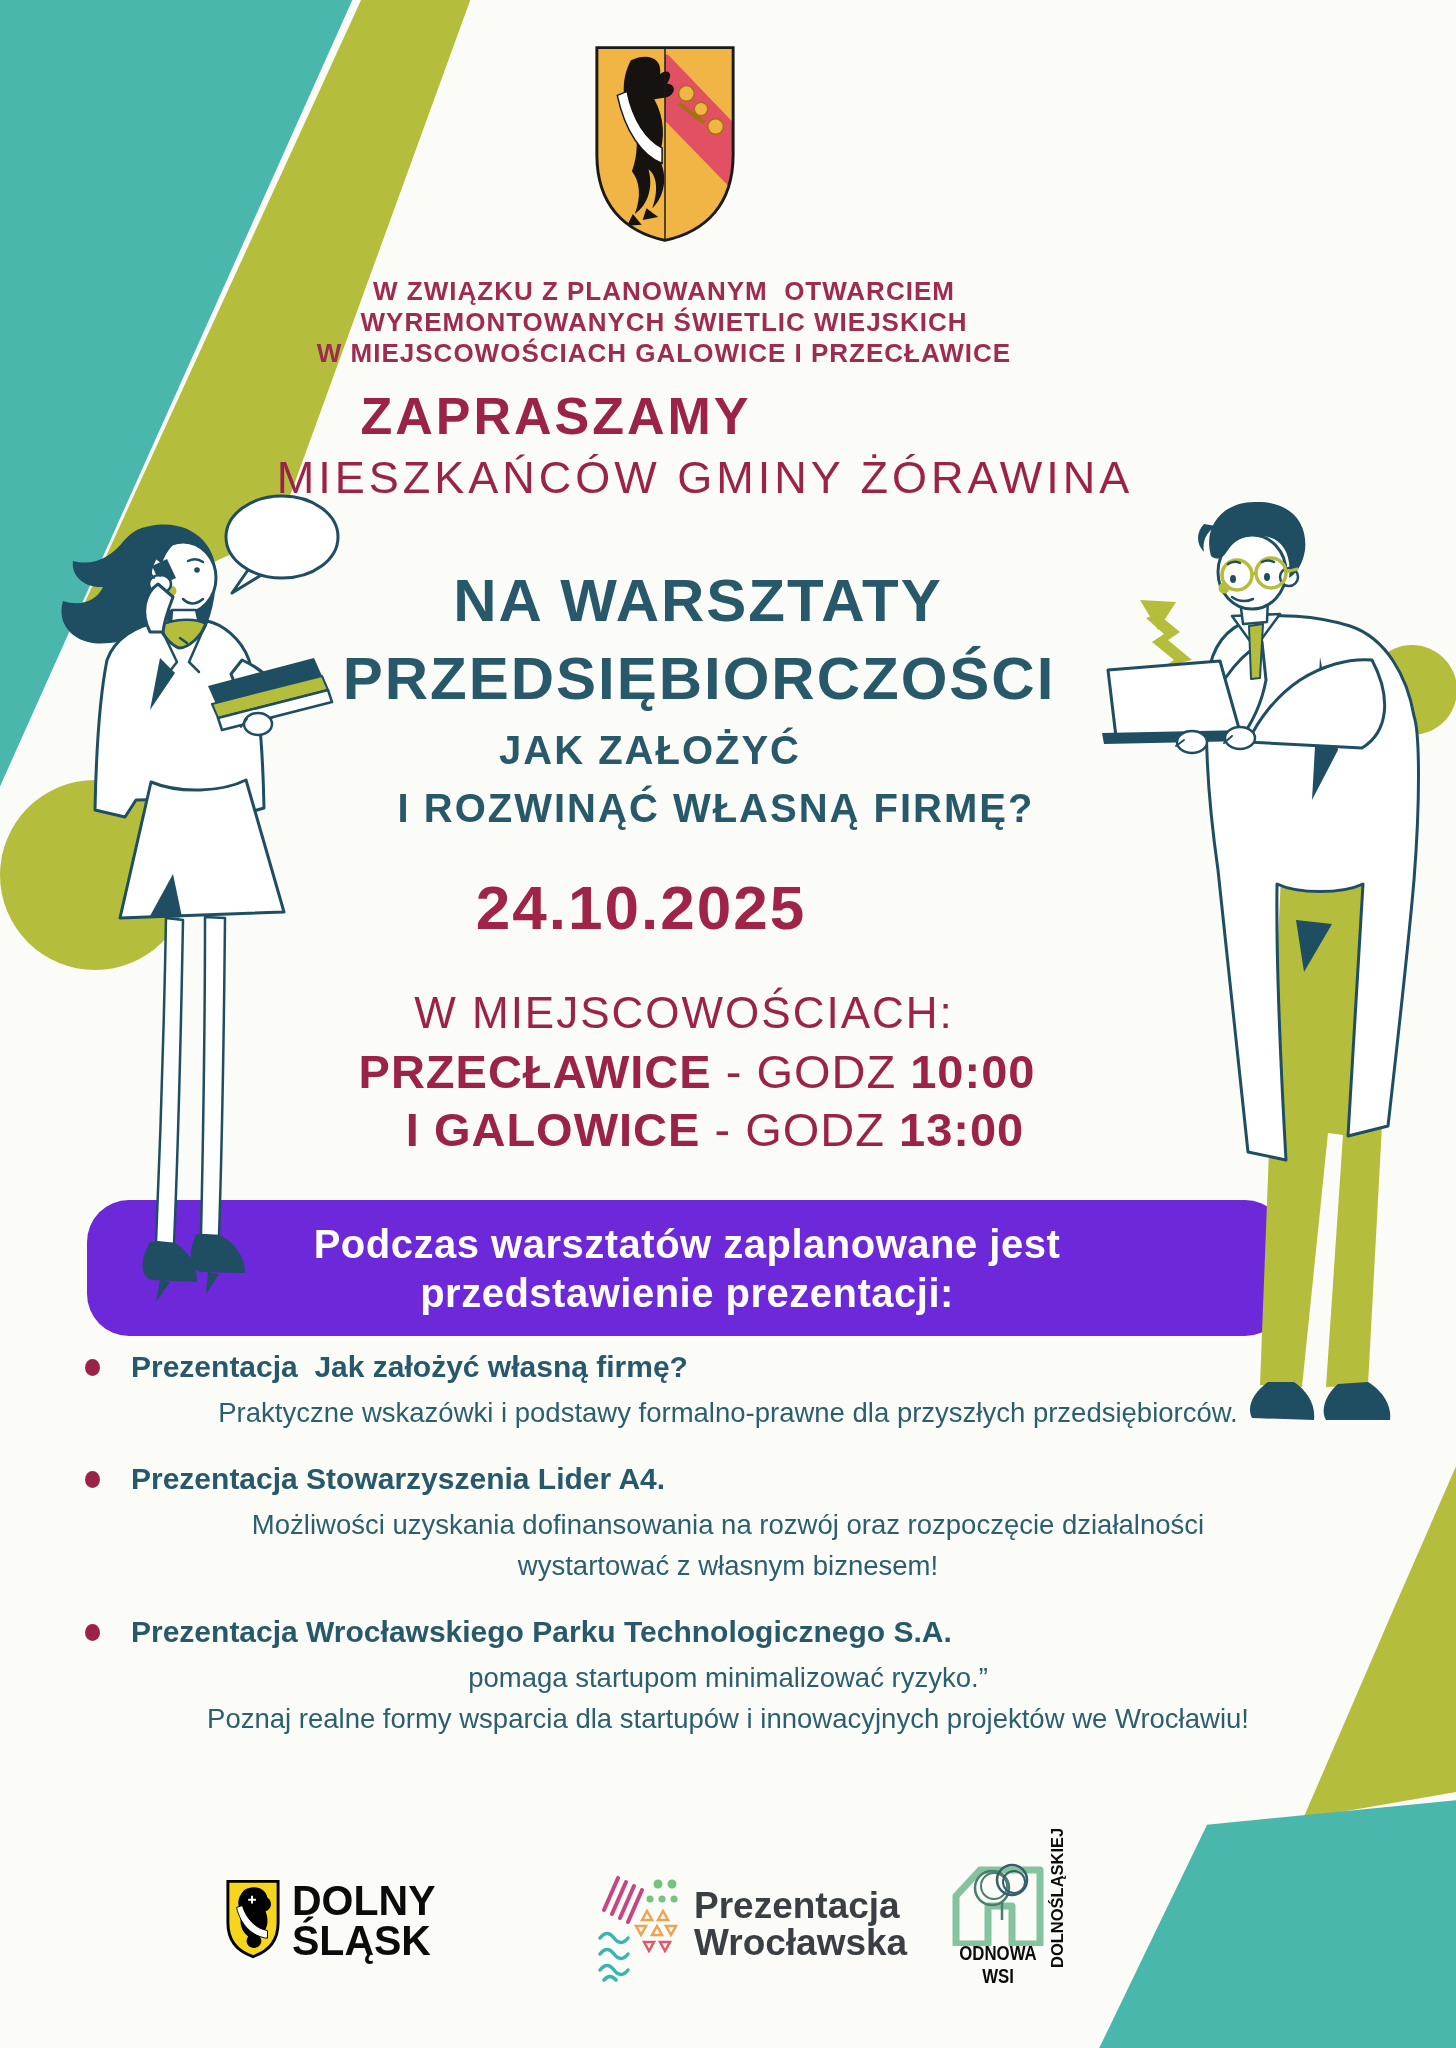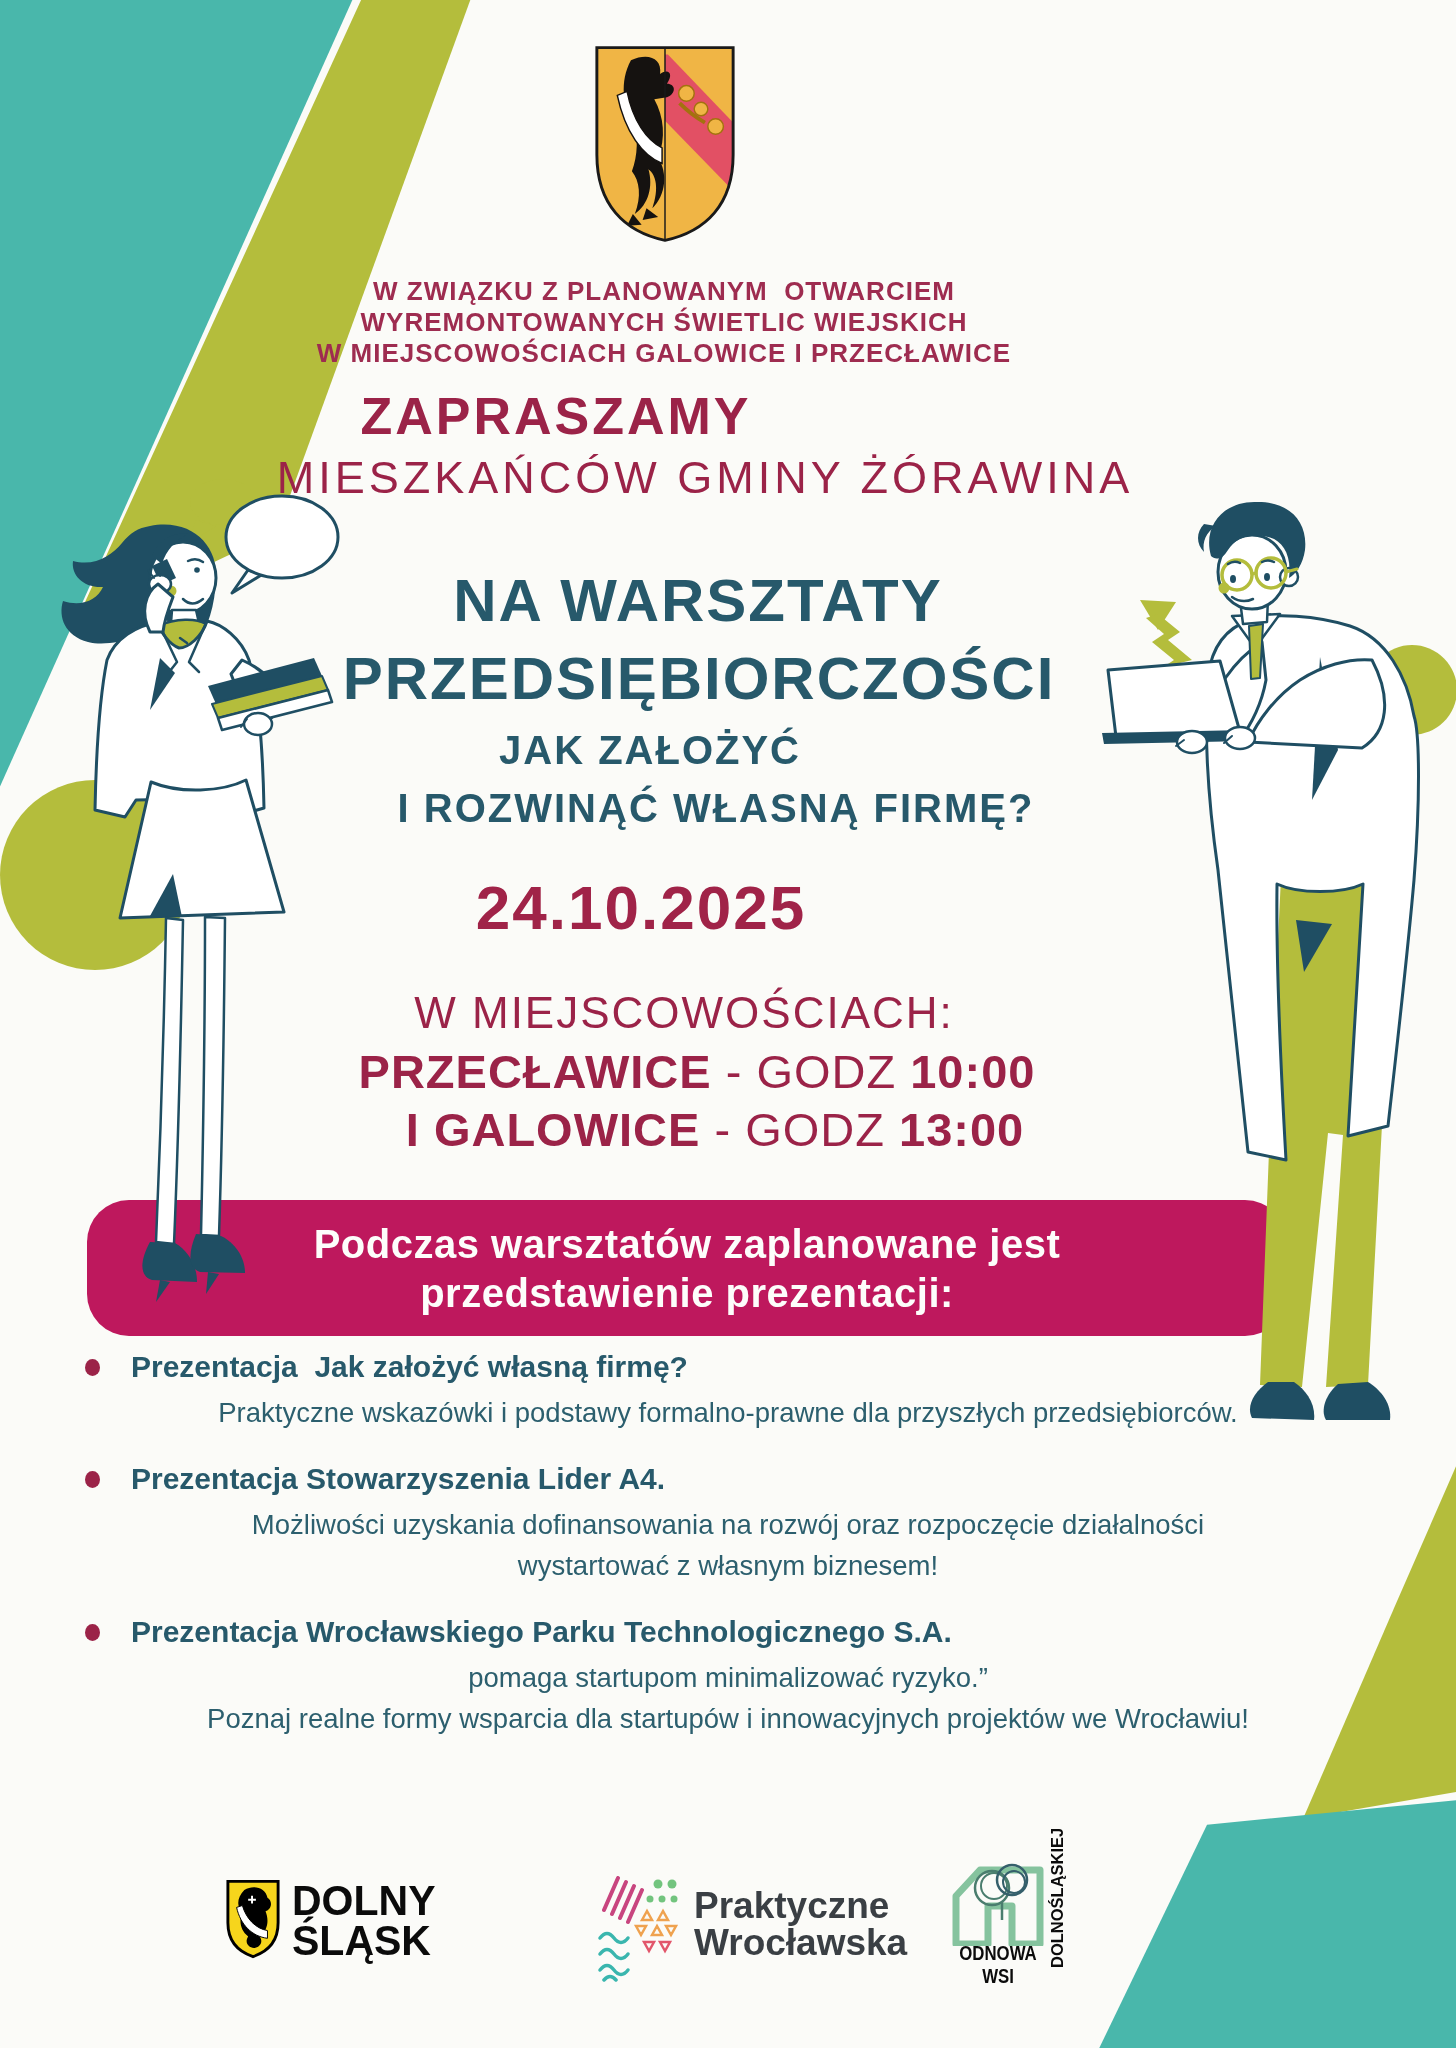--- a/index.html
+++ b/index.html
@@ -27,21 +27,21 @@
   .jak{top:728px;color:#27596b;font-size:40px;font-weight:700;letter-spacing:2px;transform:translateX(-78px);}
   .rozwinac{top:786px;color:#27596b;font-size:40px;font-weight:700;letter-spacing:2px;transform:translateX(-12px);}
   .data-line{top:872px;color:#a02348;font-size:62px;font-weight:700;letter-spacing:2px;transform:translateX(-87px);}
   .miejsc{top:988px;color:#9b2348;font-size:44px;font-weight:400;letter-spacing:2px;transform:translateX(-44px);}
   .sched{color:#9b2348;font-size:47px;font-weight:400;letter-spacing:1px;}
   .sched b{font-weight:700;}
   .sched1{top:1044px;transform:translateX(-31px);}
   .sched2{top:1102px;transform:translateX(-13px);}
 
   .banner{
-    left:87px;top:1200px;width:1200px;height:136px;background:#be185d;border-radius:42px;
+    left:87px;top:1200px;width:1200px;height:136px;background:#6d28d9;border-radius:42px;
     color:#fdfdfb;font-size:40px;font-weight:700;text-align:center;line-height:49px;
     padding-top:20px;box-sizing:border-box;z-index:4;letter-spacing:0.5px;
   }
 
   .bullets{left:85px;top:1348px;width:1260px;z-index:5;}
   .bullet-item{position:relative;padding-left:26px;margin-bottom:27px;}
   .bullet-dot{position:absolute;left:0;top:11px;width:15px;height:17px;border-radius:50%;background:#9b2348;}
   .bullet-title{color:#27596b;font-size:30px;font-weight:700;line-height:38px;margin-bottom:6px;margin-left:20px;}
   .bullet-line{color:#2c5f6e;font-size:27.5px;font-weight:400;line-height:41px;text-align:center;}
 
@@ -239,21 +239,21 @@
     <path d="M46,44 l5,-9 l5,9 Z M62,44 l5,-9 l5,9 Z" stroke="#efa24f" stroke-width="2.5"></path>
     <path d="M40,50 l5,9 l5,-9 Z M56,59 l5,-9 l5,9 Z M70,50 l5,9 l5,-9 Z" stroke="#efa24f" stroke-width="2.5"></path>
     <path d="M48,66 l5,9 l5,-9 Z M64,66 l5,9 l5,-9 Z" stroke="#e2566b" stroke-width="2.5"></path>
     <path d="M4,62 q7,-9 14,0 q7,9 14,0" stroke="#3ab6ae" stroke-width="3.5"></path>
     <path d="M4,78 q7,-9 14,0 q7,9 14,0" stroke="#3ab6ae" stroke-width="3.5"></path>
     <path d="M4,94 q7,-9 14,0 q7,9 14,0" stroke="#3ab6ae" stroke-width="3.5"></path>
     <path d="M8,104 q6,-7 12,0" stroke="#3ab6ae" stroke-width="3.5"></path>
   </g>
 </svg>
 <div class="abs agl-text">
-  <div>Praktyczne</div>
+  <div>Prezentacja</div>
   <div>Wrocławska</div>
 </div>
 
 <svg class="abs z5" style="left:946px;top:1858px;" width="104" height="88" viewBox="0 0 104 88">
   <path d="M10,86 L10,38 L34,12 L94,12 L94,86 L66,86 L66,48 L42,48 L42,86 Z" fill="none" stroke="#85c39e" stroke-width="7" stroke-linejoin="round"></path>
   <circle cx="46" cy="30" r="17" fill="none" stroke="#4a7d6e" stroke-width="2.5"></circle>
   <circle cx="48" cy="28" r="13" fill="none" stroke="#4a7d6e" stroke-width="2"></circle>
   <circle cx="66" cy="22" r="15" fill="none" stroke="#355f6b" stroke-width="2.5"></circle>
   <circle cx="68" cy="24" r="11" fill="none" stroke="#355f6b" stroke-width="2"></circle>
   <path d="M56,44 L56,62" stroke="#4a7d6e" stroke-width="2.5"></path>

